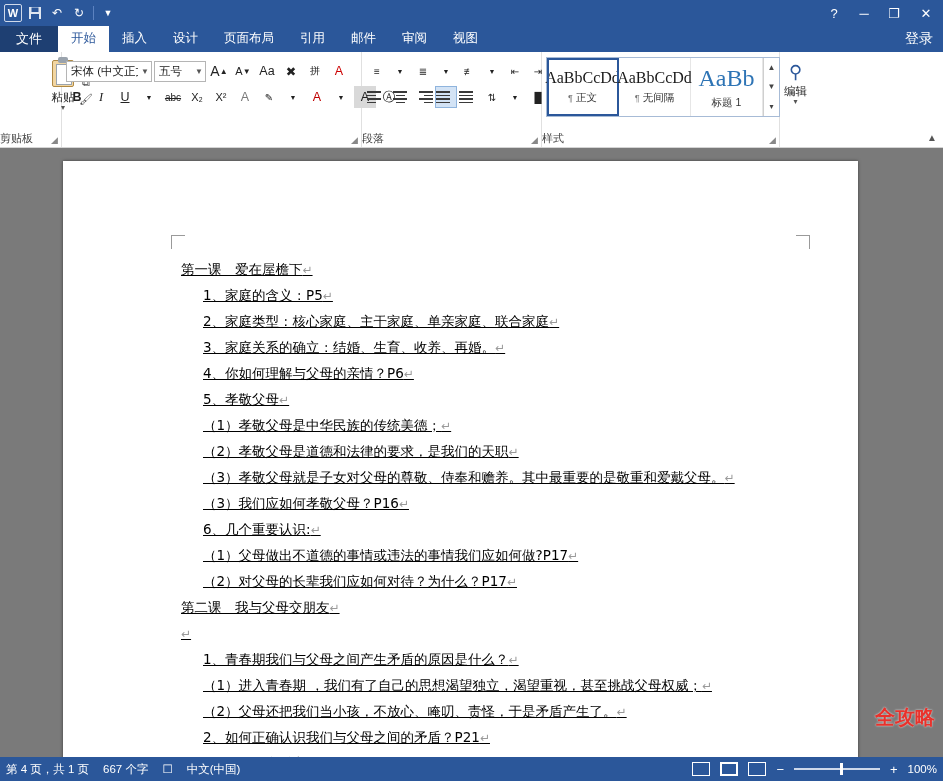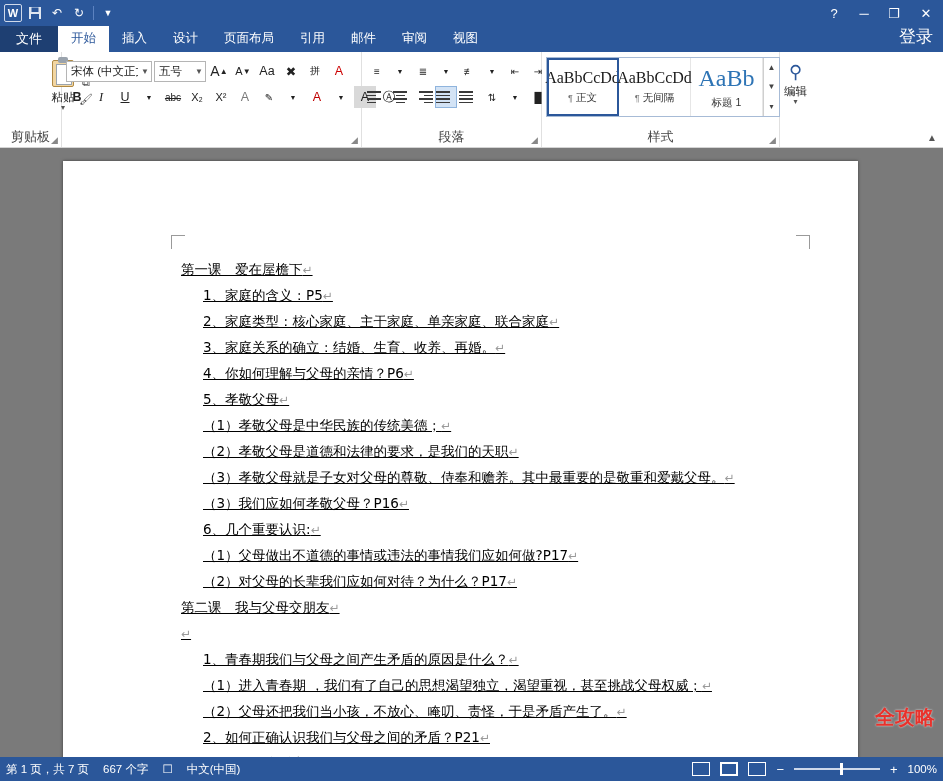--- a/index.html
+++ b/index.html
@@ -56,40 +56,40 @@
   }
   .rt {
     padding: 4px 13px 5px 13px;
     color:#ffffff;
     height:26px;
     display:flex; align-items:center;
   }
   .rt.file { background:#1e3f72; font-size:13px; padding:0 16px; }
   .rt.active { background:#ffffff; color:#2b579a; }
   .signin {
-    margin-left:auto; color:#ffffff; font-size:17px; padding:4px 10px;
+    margin-left:auto; color:#ffffff; font-size:14px; padding:4px 10px;
   }
 
   
   .ribbon {
     height: 96px;
     background: #ffffff;
     border-bottom: 1px solid #d4d4d4;
     display:flex;
     position:relative;
   }
   .rgroup {
     position:relative;
     border-right:1px solid #e0e0e0;
     padding: 3px 4px 0 4px;
     display:flex; flex-direction:column;
   }
   .rgroup-label {
     position:absolute; bottom:1px; left:0; right:0;
-    text-align:center; font-size:13px; color:#444;
+    font-size:11px; color:#444;
   }
   .rgroup-dialog {
     position:absolute; bottom:2px; right:3px;
     font-size:9px; color:#888;
   }
   .rgroup-body { flex:1; display:flex; align-items:flex-start; }
 
   
   .g-clip { width:62px; }
   .clip-big {
@@ -440,21 +440,21 @@
   <div class="page">
     <div class="mark tl"></div>
     <div class="mark tr"></div>
     <div class="doctext" id="doctext"><div class="ln ind1"><span>第一课　爱在屋檐下</span><span class="pm">↵</span></div><div class="ln ind2"><span>1、家庭的含义：P5</span><span class="pm">↵</span></div><div class="ln ind2"><span>2、家庭类型：核心家庭、主干家庭、单亲家庭、联合家庭</span><span class="pm">↵</span></div><div class="ln ind2"><span>3、家庭关系的确立：结婚、生育、收养、再婚。</span><span class="pm">↵</span></div><div class="ln ind2"><span>4、你如何理解与父母的亲情？P6</span><span class="pm">↵</span></div><div class="ln ind2"><span>5、孝敬父母</span><span class="pm">↵</span></div><div class="ln ind2"><span>（1）孝敬父母是中华民族的传统美德；</span><span class="pm">↵</span></div><div class="ln ind2"><span>（2）孝敬父母是道德和法律的要求，是我们的天职</span><span class="pm">↵</span></div><div class="ln ind2"><span>（3）孝敬父母就是子女对父母的尊敬、侍奉和赡养。其中最重要的是敬重和爱戴父母。</span><span class="pm">↵</span></div><div class="ln ind2"><span>（3）我们应如何孝敬父母？P16</span><span class="pm">↵</span></div><div class="ln ind2"><span>6、几个重要认识:</span><span class="pm">↵</span></div><div class="ln ind2"><span>（1）父母做出不道德的事情或违法的事情我们应如何做?P17</span><span class="pm">↵</span></div><div class="ln ind2"><span>（2）对父母的长辈我们应如何对待？为什么？P17</span><span class="pm">↵</span></div><div class="ln ind1"><span>第二课　我与父母交朋友</span><span class="pm">↵</span></div><div class="ln ind1"><span class="pm">↵</span></div><div class="ln ind2"><span>1、青春期我们与父母之间产生矛盾的原因是什么？</span><span class="pm">↵</span></div><div class="ln ind2"><span>（1）进入青春期 ，我们有了自己的思想渴望独立，渴望重视，甚至挑战父母权威；</span><span class="pm">↵</span></div><div class="ln ind2"><span>（2）父母还把我们当小孩，不放心、唵叨、责怪，于是矛盾产生了。</span><span class="pm">↵</span></div><div class="ln ind2"><span>2、如何正确认识我们与父母之间的矛盾？P21</span><span class="pm">↵</span></div><div class="ln ind2"><span>3、代沟、逆反心理</span></div></div>
   </div>
   <div class="watermark">全攻略</div>
 
 </div>
 
 <div class="statusbar">
-  <div class="sb-item">第 1 页，共 7 页</div>
+  <div class="sb-item">第 4 页，共 1 页</div>
   <div class="sb-item">667 个字</div>
   <div class="sb-item">☐</div>
   <div class="sb-item">中文(中国)</div>
   <div class="sb-right">
     <span class="view-ico"></span>
     <span class="view-ico" style="border-width:2px;"></span>
     <span class="view-ico"></span>
     <span class="zoom-pm">−</span>
     <span class="zoom-track">
         <span class="zoom-knob"></span>

